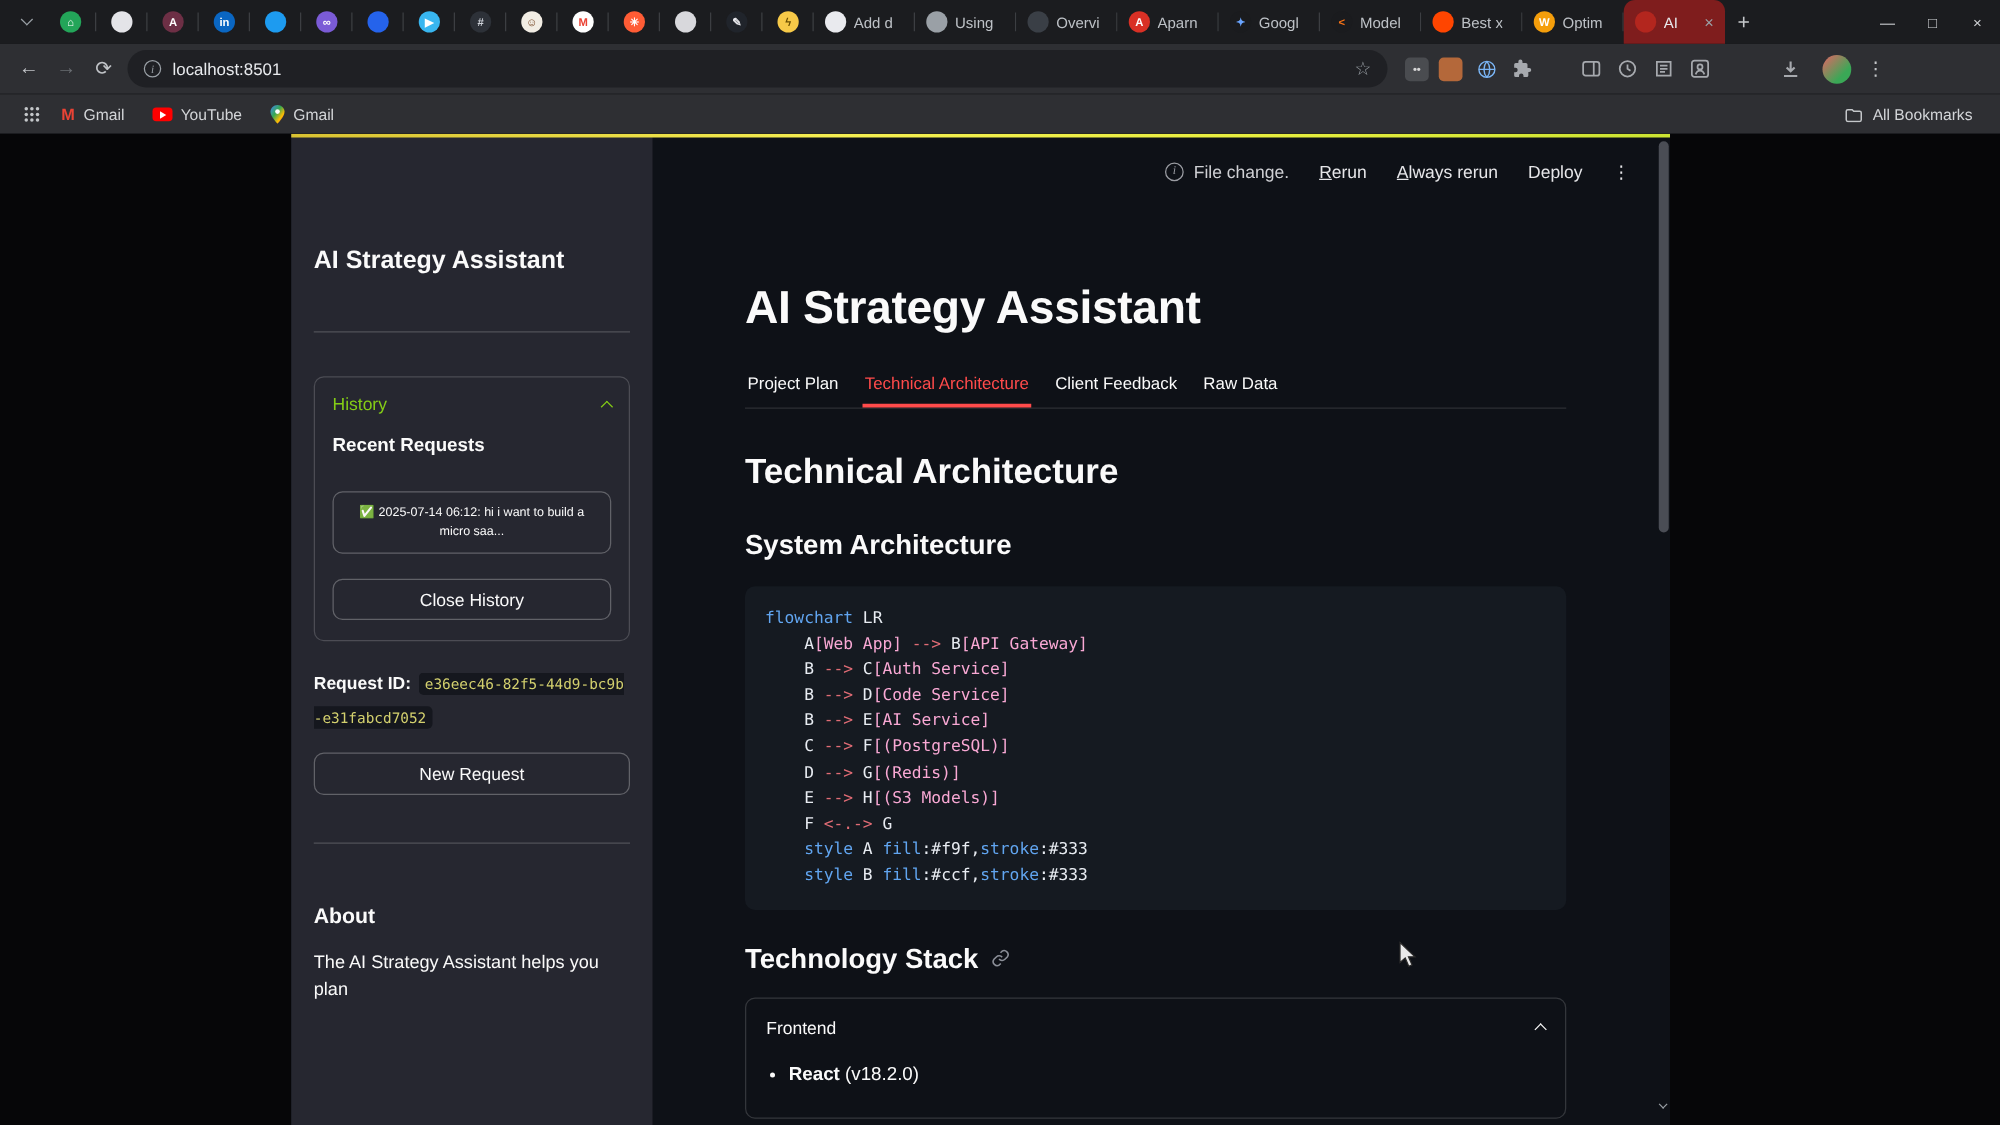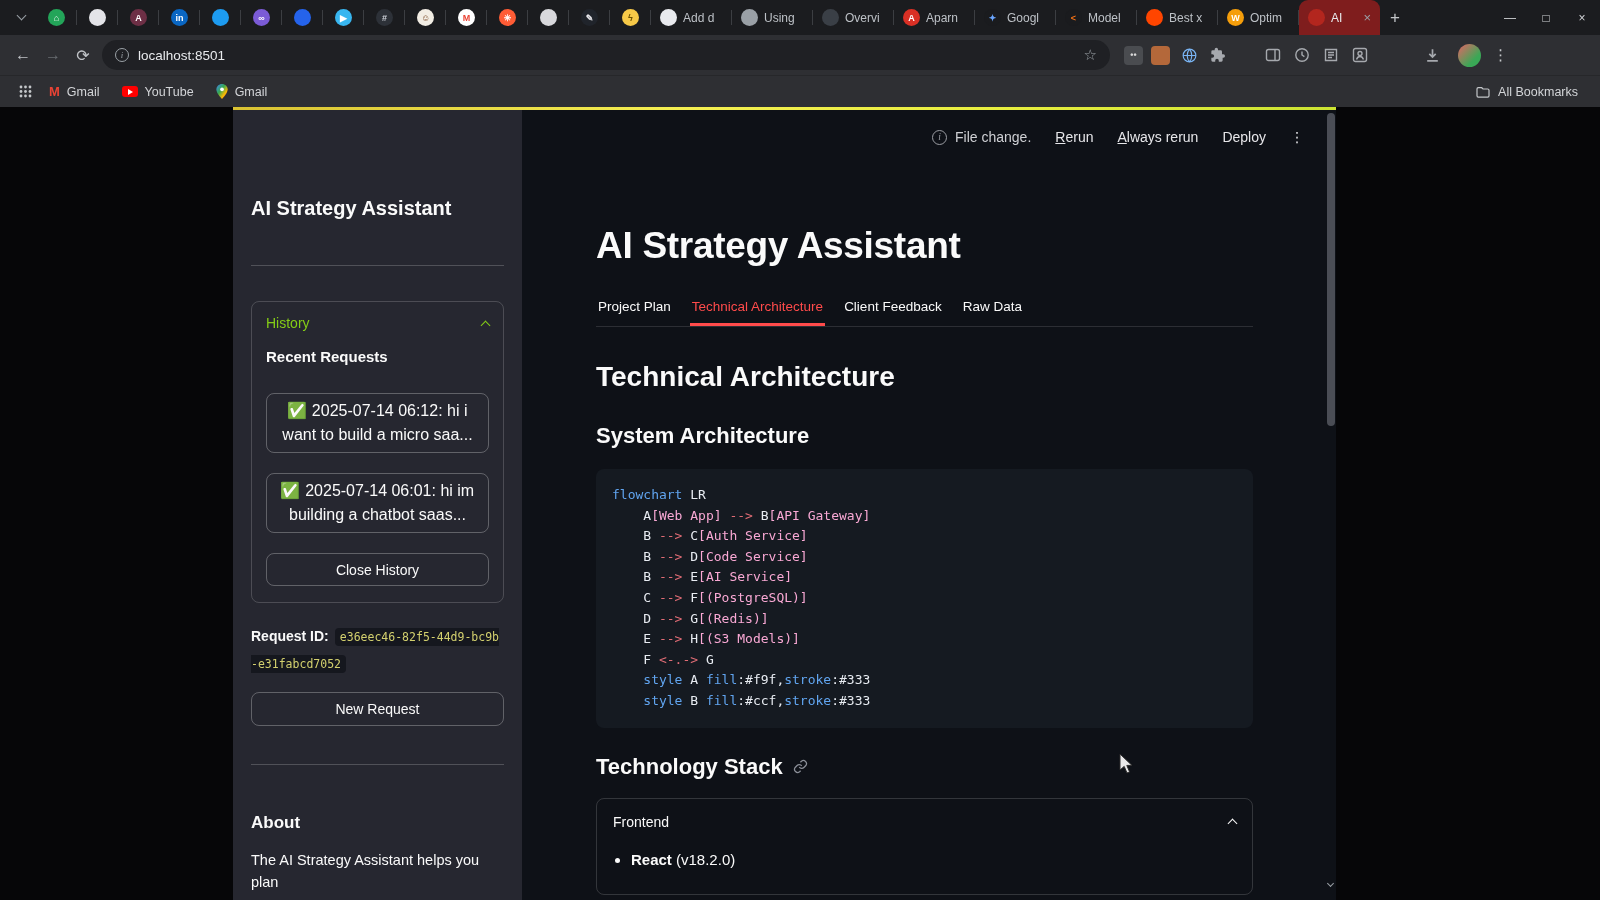--- a/index.html
+++ b/index.html
@@ -56,21 +56,21 @@
                background:linear-gradient(90deg,#d9c232 0%,#f5ef52 40%,#e7ee3f 70%,#cbe332 100%); }
 
   .sidebar { position:absolute; left:0; top:0; bottom:0; width:289px; background:#262730; padding:90px 18px 0; color:#fafafa; overflow:hidden; }
   .sb-title { font-size:20px; font-weight:700; }
   .sb-divider { height:1px; background:rgba(250,250,250,.2); margin:45px 0 35px; }
   .sb-btn { display:flex; align-items:center; justify-content:center; width:100%; min-height:34px; background:transparent; border:1px solid rgba(250,250,250,.28); border-radius:8px; color:#fafafa; font-size:14px; font-family:inherit; cursor:pointer; }
   .sb-expander { margin-top:17px; border:1px solid rgba(250,250,250,.18); border-radius:8px; }
   .exp-header { height:42px; display:flex; align-items:center; justify-content:space-between; padding:0 14px; font-size:14px; color:#84cc16; cursor:pointer; }
   .exp-body { padding:2px 14px 16px; }
   .sb-subheading { font-size:15px; font-weight:700; margin:2px 0 28px; }
-  .req-btn { min-height:50px; font-size:16px; line-height:1.5; padding:5px 8px; margin-bottom:20px; text-align:center; }
+  .req-btn { min-height:50px; font-size:10px; line-height:1.5; padding:5px 8px; margin-bottom:20px; text-align:center; }
   .close-history { min-height:33px; }
   .req-id-line { margin-top:20px; font-size:14px; line-height:1.9; }
   .sb-label { font-weight:700; margin-right:6px; }
   .req-id { font-family:"DejaVu Sans Mono",monospace; font-size:11.5px; background:#15171e; color:#d3d06e; padding:2px 5px; border-radius:4px; word-break:break-all; }
   .new-req { margin-top:16px; }
   .divider2 { margin:38px 0 0; }
   .sb-about-heading { margin-top:48px; font-size:17px; font-weight:700; }
   .sb-about-text { margin-top:17px; font-size:14.5px; line-height:1.5; }
 
   .main { position:absolute; left:289px; right:10px; top:0; bottom:0; color:#fafafa; }
@@ -318,21 +318,20 @@
       <div class="sb-divider"></div>
       <div class="sb-expander">
         <div class="exp-header">
           <span>History</span>
           <span class="chev chev-up"></span>
         </div>
         <div class="exp-body">
           <div class="sb-subheading">Recent Requests</div>
           <div>
               <button class="sb-btn req-btn">✅ 2025-07-14 06:12: hi i want to build a micro saa...</button>
-              <button class="sb-btn req-btn">✅ 2025-07-14 06:01: hi im building a chatbot saas...</button>
             </div>
           <button class="sb-btn close-history">Close History</button>
         </div>
       </div>
       <p class="req-id-line">
         <span class="sb-label">Request ID:</span><code class="req-id">e36eec46-82f5-44d9-bc9b-e31fabcd7052</code>
       </p>
       <button class="sb-btn new-req">New Request</button>
       <div class="sb-divider divider2"></div>
       <div class="sb-about-heading">About</div>

